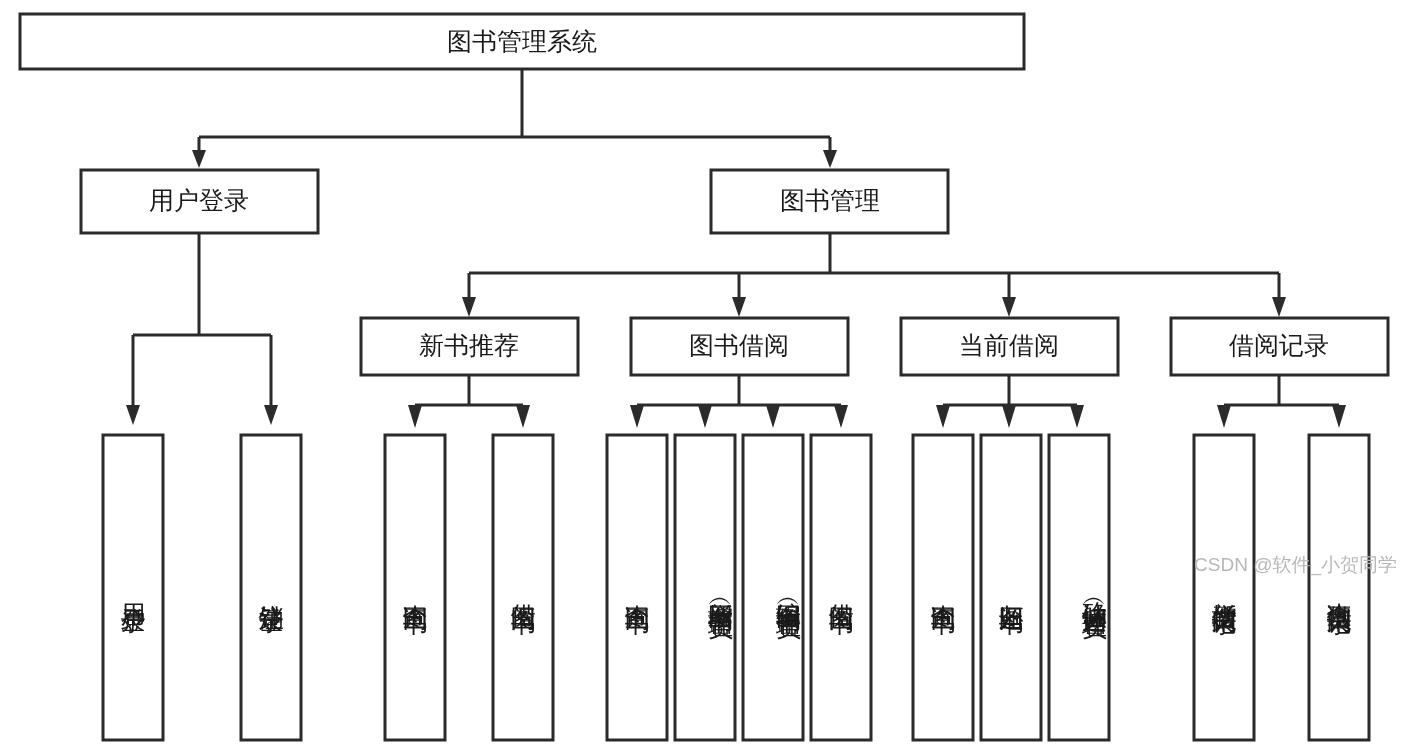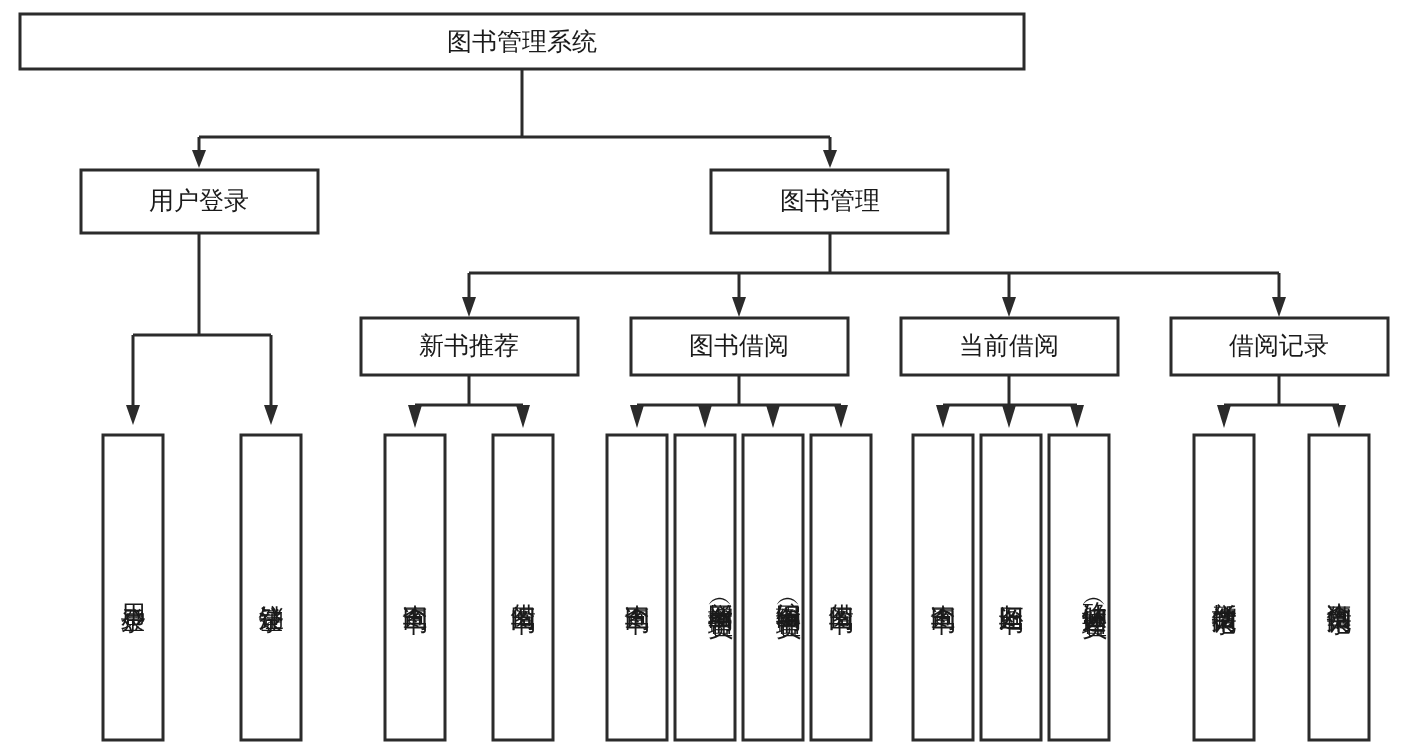--- a/index.html
+++ b/index.html
@@ -242,20 +242,21 @@
 
     <g>
       <rect class="node-rect" x="1309" y="435" width="60" height="305"></rect>
       <foreignObject x="1309" y="435" width="60" height="305">
         <div xmlns="http://www.w3.org/1999/xhtml" class="vtext">查询借阅记录</div>
       </foreignObject>
     </g>
 
   </svg>
 
+  <div class="watermark">CSDN @软件_小贺同学</div>
 </div>
 
 <style>
   .vtext {
     width: 60px;
     height: 305px;
     box-sizing: border-box;
     display: flex;
     align-items: center;
     justify-content: center;

